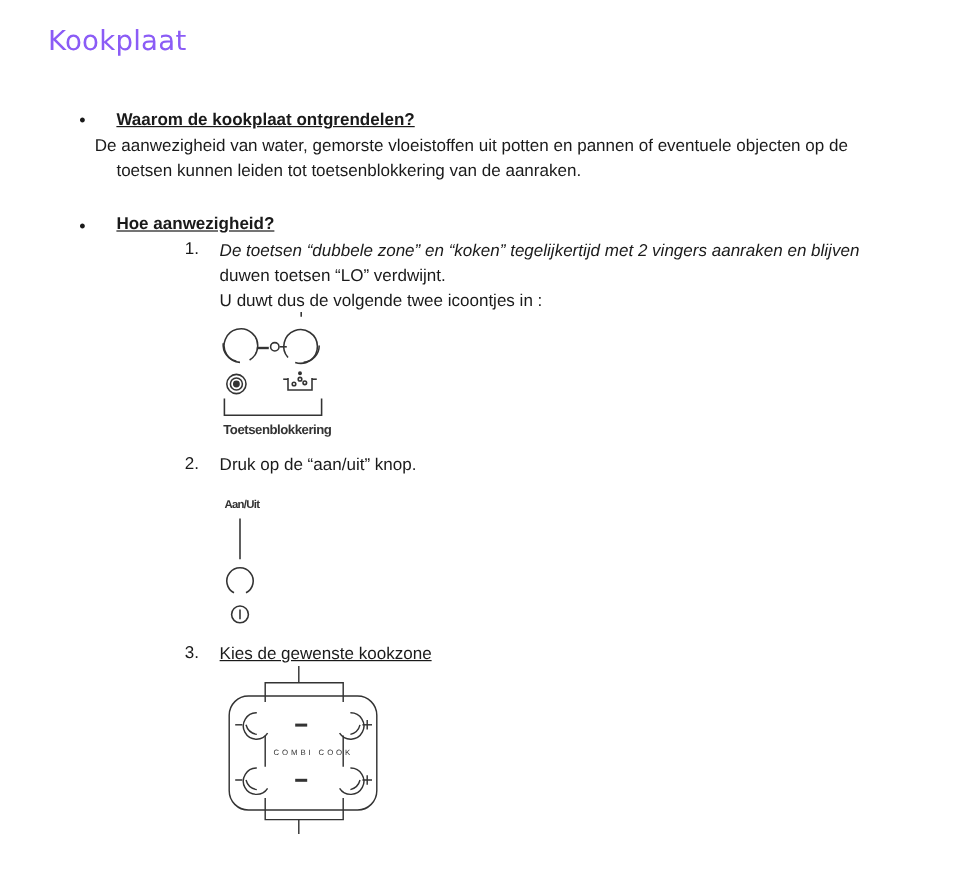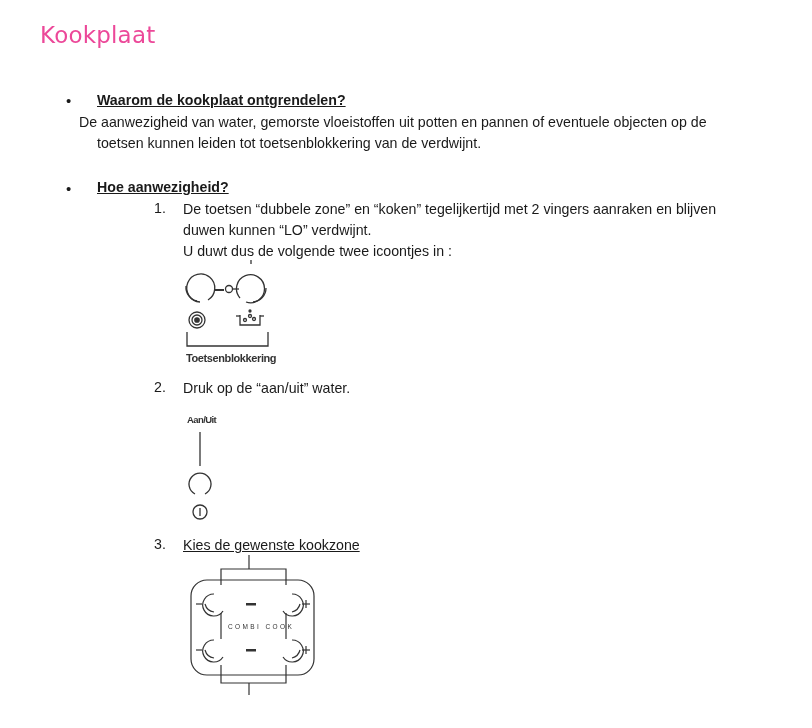--- a/index.html
+++ b/index.html
@@ -1,42 +1,42 @@
 <!DOCTYPE html>
 <html><head>
 <meta charset="utf-8">
 <style>
   html, body { margin:0; padding:0; background:#ffffff; }
   body { width:812px; height:728px; position:relative; overflow:hidden;
          font-family:"Liberation Sans", sans-serif; color:#1a1a1a; }
-  .title { position:absolute; left:40px; top:22px; font-size:23px; color:#ec4899;
+  .title { position:absolute; left:40px; top:22px; font-size:23px; color:#8b5cf6;
            font-family:"DejaVu Sans", sans-serif; font-weight:normal; letter-spacing:0.2px; }
   .bullet { position:absolute; left:66px; font-size:15px; }
   .txt { position:absolute; font-size:14.2px; line-height:21px; white-space:nowrap; }
   .head { font-weight:bold; text-decoration:underline; }
   .num { position:absolute; font-size:14.2px; }
   svg { position:absolute; overflow:visible; }
   .lbl { font-family:"Liberation Sans", sans-serif; }
 </style>
 </head>
 <body>
 
 <div class="title">Kookplaat</div>
 
 <div class="bullet" style="top:92px;">•</div>
 <div class="txt head" style="left:97px; top:90px;">Waarom de kookplaat ontgrendelen?</div>
 <div class="txt" style="left:79px; top:112px;">De aanwezigheid van water, gemorste vloeistoffen uit potten en pannen of eventuele objecten op de</div>
-<div class="txt" style="left:97px; top:133px;">toetsen kunnen leiden tot toetsenblokkering van de verdwijnt.</div>
+<div class="txt" style="left:97px; top:133px;">toetsen kunnen leiden tot toetsenblokkering van de aanraken.</div>
 
 <div class="bullet" style="top:180px;">•</div>
 <div class="txt head" style="left:97px; top:177px;">Hoe aanwezigheid?</div>
 
 <div class="num" style="left:154px; top:200px;">1.</div>
-<div class="txt" style="left:183px; top:199px;">De toetsen “dubbele zone” en “koken” tegelijkertijd met 2 vingers aanraken en blijven</div>
-<div class="txt" style="left:183px; top:220px;">duwen kunnen “LO” verdwijnt.</div>
+<div class="txt" style="left:183px; top:199px;font-style:italic;">De toetsen “dubbele zone” en “koken” tegelijkertijd met 2 vingers aanraken en blijven</div>
+<div class="txt" style="left:183px; top:220px;">duwen toetsen “LO” verdwijnt.</div>
 <div class="txt" style="left:183px; top:241px;">U duwt dus de volgende twee icoontjes in :</div>
 
 <svg style="left:178px; top:258px;" width="100" height="110" viewBox="0 0 100 110">
   <g fill="none" stroke="#333" stroke-width="1.3">
     <line x1="73" y1="2" x2="73" y2="6"></line>
     <path d="M 22 44 A 14 14 0 1 1 30 42"></path>
     <path d="M 19 43 A 14 14 0 0 1 8 28"></path>
     <path d="M 62 40 A 14 14 0 1 1 68 44"></path>
     <path d="M 75 44 A 14 14 0 0 0 88 30"></path>
     <line x1="36" y1="32" x2="46" y2="32" stroke-width="2"></line>
@@ -55,21 +55,21 @@
       <circle cx="72" cy="58" r="1.5"></circle>
       <circle cx="76" cy="61" r="1.5"></circle>
       <circle cx="72" cy="53" r="1" fill="#333"></circle>
     </g>
     <path d="M 9 74 L 9 88 L 90 88 L 90 74"></path>
   </g>
   <text class="lbl" x="8" y="104" font-size="11" font-weight="bold" fill="#333" style="font-stretch:condensed; letter-spacing:-0.4px;">Toetsenblokkering</text>
 </svg>
 
 <div class="num" style="left:154px; top:379px;">2.</div>
-<div class="txt" style="left:183px; top:378px;">Druk op de “aan/uit” water.</div>
+<div class="txt" style="left:183px; top:378px;">Druk op de “aan/uit” knop.</div>
 
 <svg style="left:182px; top:410px;" width="50" height="115" viewBox="0 0 50 115">
   <text class="lbl" x="5" y="13" font-size="9.5" font-weight="bold" fill="#333" style="letter-spacing:-0.6px;">Aan/Uit</text>
   <g fill="none" stroke="#333" stroke-width="1.3">
     <line x1="18" y1="22" x2="18" y2="56"></line>
     <path d="M 13 84 A 11 11 0 1 1 23 84"></path>
     <g>
       <circle cx="18" cy="102" r="7"></circle>
       <line x1="18" y1="98" x2="18" y2="106"></line>
     </g>

